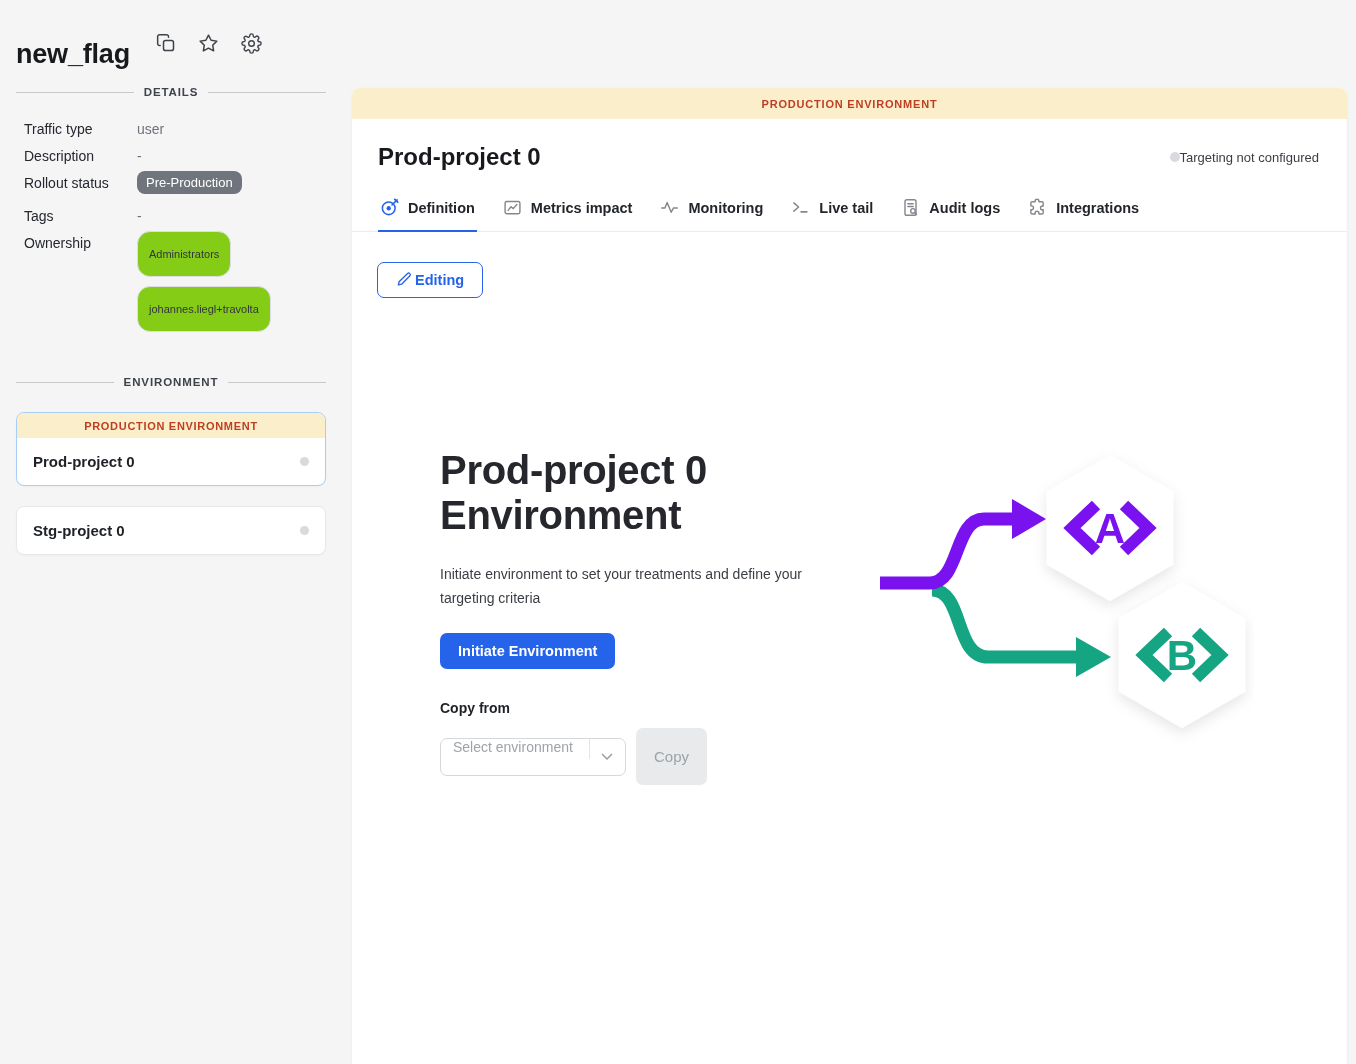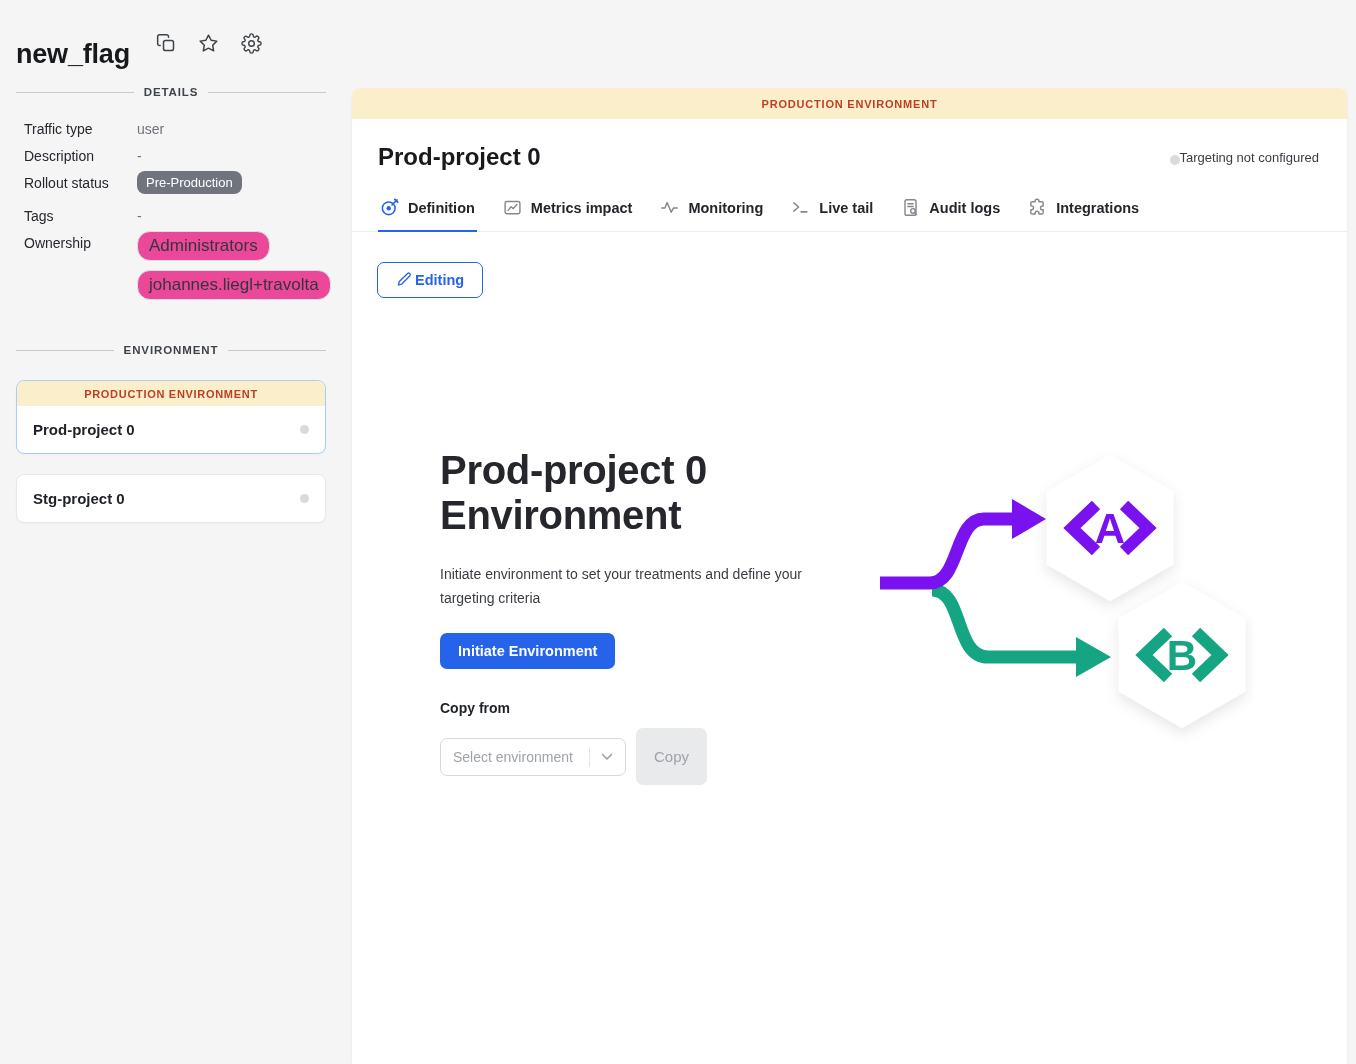--- a/index.html
+++ b/index.html
@@ -22,52 +22,52 @@
   .sec-head { display: flex; align-items: center; gap: 10px; }
   .sec-head .line { flex: 1; height: 1px; background: #C7C9CD; }
   .sec-head .sec-title { font-size: 11.5px; font-weight: 600; letter-spacing: 0.9px; color: #3E434B; }
   .detail-rows { margin-top: 23px; }
   .drow { display: flex; align-items: flex-start; padding-left: 8px; margin-bottom: 11px; }
   .dlabel { width: 113px; flex: none; font-size: 14px; line-height: 16px; color: #24272D; }
   .dvalue { font-size: 14px; line-height: 16px; color: #6E737B; }
   .badge { display: inline-block; background: #70747C; color: #FFFFFF; font-size: 13px; padding: 4px 9px; border-radius: 8px; margin-top: -4px; }
   .drow.badge-row { margin-bottom: 14px; }
   .pills { display: flex; flex-direction: column; align-items: flex-start; gap: 9px; margin-top: -4px; }
-  .pill { background: #ec4899; border: 1px solid #DCDEE1; border-radius: 13px; padding: 4px 11px; font-size: 17px; color: #33363C; }
+  .pill { background: #84cc16; border: 1px solid #DCDEE1; border-radius: 13px; padding: 16px 11px; font-size: 11px; color: #33363C; }
   .env-head { margin-top: 44px; }
   .env-card { margin-top: 24px; background: #FFFFFF; border: 1px solid #E7E8EA; border-radius: 8px; overflow: hidden; cursor: pointer; box-shadow: 0 1px 2px rgba(0,0,0,0.03); }
   .env-card.selected { border-color: #A9CDF4; }
   .env-card + .env-card { margin-top: 20px; }
   .env-banner { background: #FBEFCB; color: #BE3E23; font-size: 11px; font-weight: 700; letter-spacing: 0.7px; text-align: center; padding: 7px 0 6px; }
   .env-body { display: flex; justify-content: space-between; align-items: center; padding: 15px 16px; font-size: 15px; font-weight: 700; color: #1E2126; }
   .gray-dot { width: 9px; height: 9px; border-radius: 50%; background: #D8DADD; flex: none; }
 
   
   .panel { position: absolute; left: 352px; top: 88px; width: 995px; height: 976px; background: #FFFFFF; border-radius: 8px 8px 0 0; box-shadow: 0 1px 3px rgba(0,0,0,0.06); }
   .prod-banner { height: 31px; background: #FBEFCB; border-radius: 8px 8px 0 0; color: #BE3E23; font-size: 11px; font-weight: 700; letter-spacing: 0.8px; display: flex; align-items: center; justify-content: center; }
   .panel-head { display: flex; justify-content: space-between; align-items: center; padding: 24px 28px 0 26px; }
   .panel-title { font-size: 24px; font-weight: 700; color: #17191D; }
-  .status { display: flex; align-items: flex-end; font-size: 13px; color: #3A3E44; }
+  .status { display: flex; align-items: center; font-size: 13px; color: #3A3E44; }
   .status .gray-dot { width: 10px; height: 10px; }
 
   .tabs { display: flex; gap: 24px; padding: 0 26px; margin-top: 17px; border-bottom: 1px solid #ECEDEF; align-items: flex-end; }
   .tab { display: flex; align-items: center; gap: 9px; font-size: 14.5px; font-weight: 600; color: #23262B; padding: 10px 2px 13px; cursor: pointer; border-bottom: 2px solid transparent; margin-bottom: -1px; background: none; border-top: none; border-left: none; border-right: none; font-family: inherit; }
   .tab svg { color: #83888F; flex: none; }
   .tab.active { border-bottom-color: #2563EB; }
   .tab.active svg { color: #2563EB; }
 
   .editing-btn { position: absolute; left: 25px; top: 174px; display: flex; align-items: center; gap: 2px; border: 1px solid #2563EB; color: #2563EB; background: #FFFFFF; border-radius: 7px; padding: 8px 18px 9px; font-size: 14.5px; font-weight: 600; cursor: pointer; font-family: inherit; }
 
   .hero-left { position: absolute; left: 88px; top: 360px; width: 400px; }
   .hero-title { font-size: 40px; line-height: 45px; font-weight: 700; color: #25272C; max-width: 340px; letter-spacing: -0.3px; }
   .hero-desc { margin-top: 24px; font-size: 14px; line-height: 24px; color: #3A3E44; max-width: 368px; }
   .initiate-btn { margin-top: 23px; background: #2563EB; color: #FFFFFF; border: none; border-radius: 7px; padding: 10px 18px; font-size: 14.5px; font-weight: 600; cursor: pointer; font-family: inherit; }
   .copy-from { margin-top: 31px; font-size: 14px; font-weight: 700; color: #1E2126; }
   .copy-row { margin-top: 12px; display: flex; align-items: center; gap: 10px; }
-  .select { width: 186px; height: 38px; border: 1px solid #D6D8DB; border-radius: 7px; background: #FFFFFF; display: flex; align-items: center; cursor: pointer; }
+  .select { width: 186px; height: 38px; border: 1px solid #D6D8DB; border-radius: 7px; background: #FFFFFF; display: flex; cursor: pointer; }
   .select .ph { flex: 1; padding-left: 12px; font-size: 14px; color: #9EA3AA; white-space: nowrap; }
   .select .sep { width: 1px; height: 20px; background: #E3E4E7; }
   .select .chev { padding: 0 12px 0 11px; display: flex; align-items: center; color: #9EA3AA; }
   .copy-btn { background: #E9EAEC; color: #9EA3AA; border: none; border-radius: 7px; padding: 20px 18px; font-size: 15px; font-weight: 500; cursor: default; font-family: inherit; }
 
   .illus { position: absolute; left: 522px; top: 355px; width: 380px; height: 310px; }
   .hex-letter { font-family: "Liberation Sans", sans-serif; font-weight: 700; font-size: 42px; }
 </style>
 </head>
 <body>

